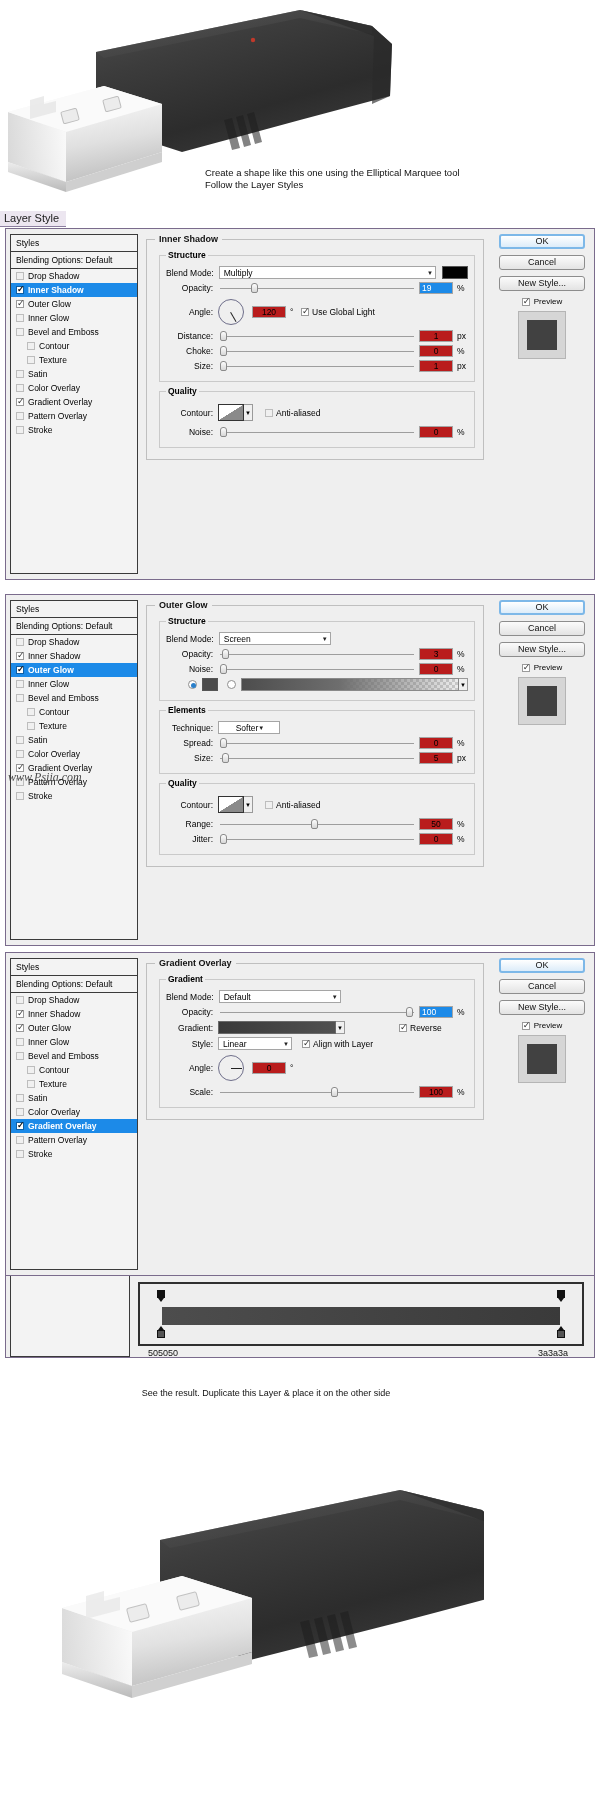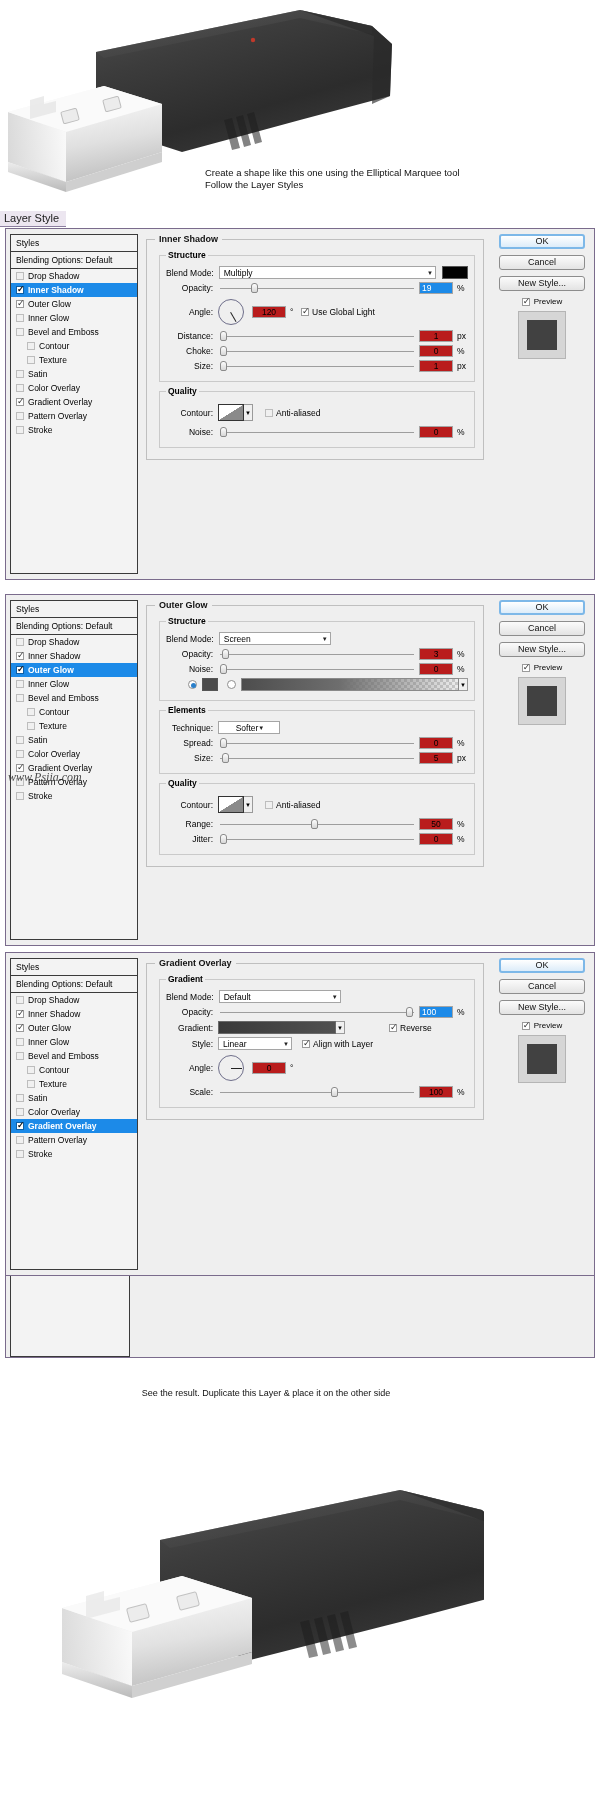--- a/index.html
+++ b/index.html
@@ -717,21 +717,21 @@
             <span class="knob" style="left:96%"></span>
           </span>
           <span class="numbox sel">100</span>
           <span class="unit">%</span>
         </div>
 
         <div class="row">
           <span class="lbl">Gradient:</span>
           <span class="grad-preview" style="max-width:118px;"></span>
           <span class="contour-caret" style="height:13px;">▼</span>
-          <span class="chk" style="padding-left:44px;">
+          <span class="chk" style="margin-left:10px;padding-left:44px;">
             <span class="cb on"></span>
             <span>Reverse</span>
           </span>
         </div>
 
         <div class="row">
           <span class="lbl">Style:</span>
           <span class="dd" style="flex:0 0 74px;">
             <span>Linear</span>
             <span class="caret">▼</span>
@@ -777,20 +777,41 @@
     </div>
   </div>
 </div>
 
 <div style="position:absolute; left:5px; top:1276px; width:590px; height:82px; background:#efefef; border:1px solid #7a6b8c; border-top:none; display:flex;">
 
   <div style="width:128px;flex:0 0 128px;padding:0 4px 0 4px;">
     <div class="styles-list" style="border-top:none;height:100%;"></div>
   </div>
 
+  <div style="flex:1 1 auto;padding-right:6px;">
+    <div class="grad-editor">
+      <div class="ge-bar"></div>
+      <div class="stop top" style="left:16px; top:6px;">
+          <span class="sq"></span>
+        </div>
+      <div class="stop top" style="right:16px; top:6px;">
+          <span class="sq"></span>
+        </div>
+      <div class="stop bot" style="left:16px; bottom:6px;">
+          <span class="sq"></span>
+        </div>
+      <div class="stop bot" style="right:16px; bottom:6px;">
+          <span class="sq"></span>
+        </div>
+    </div>
+    <div class="hexrow">
+      <span style="left:8px;">505050</span>
+      <span style="right:14px;">3a3a3a</span>
+    </div>
+  </div>
 </div>
 
 <div class="caption-center" style="top:1388px;">See the result. Duplicate this Layer &amp; place it on the other side</div>
 
 <div class="usb-stage" style="position:absolute; top:1410px; left:0; height:396px;">
   <svg width="600" height="396" viewBox="0 0 600 396">
     <defs>
       <linearGradient id="bodyG2" x1="0" y1="0" x2="0.55" y2="1">
         <stop offset="0%" stop-color="#4e4e4e"></stop>
         <stop offset="35%" stop-color="#3c3c3c"></stop>

